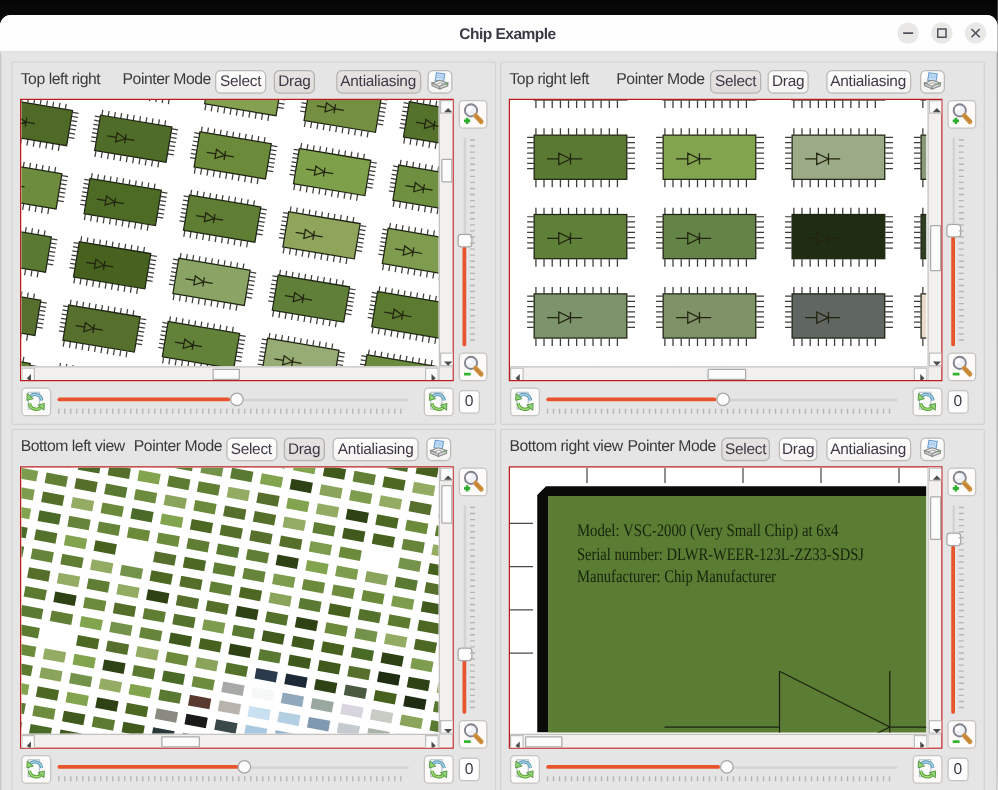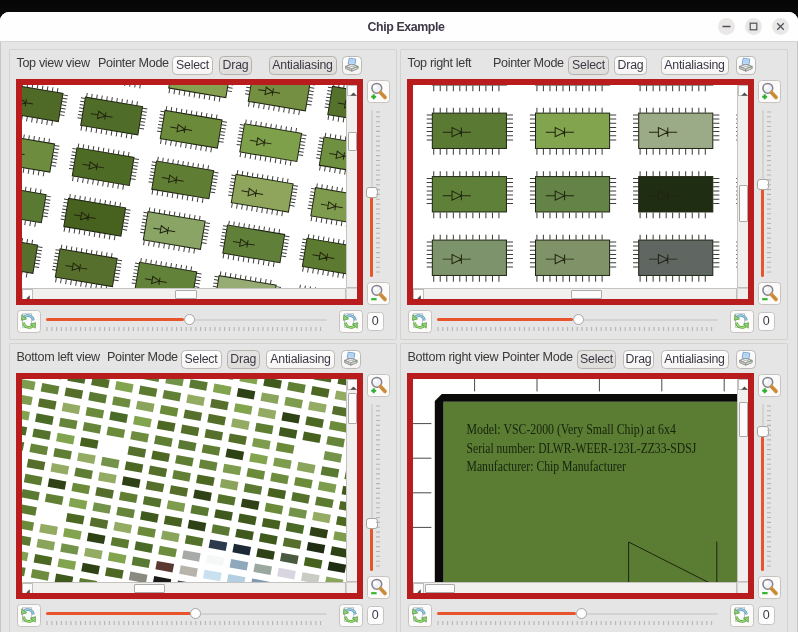--- a/index.html
+++ b/index.html
@@ -7,21 +7,21 @@
   box-shadow:inset 0 0 0 1px #c8c6c4}
 .tb{position:absolute;left:0;top:0;width:798px;height:30px;background:#fefefe;border-bottom:1px solid #d8d6d4}
 .title{position:absolute;left:14px;right:0;top:7.5px;text-align:center;font-size:12.4px;letter-spacing:-0.4px;font-weight:bold;color:#3d3846}
 .wbtn{position:absolute;top:5.5px;width:17px;height:17px;border-radius:50%;background:#e9e8e7}
 .quad{position:absolute;width:388px;height:291px;box-shadow:inset 0 0 0 1px #d5d3d0;border-radius:2px}
 .qlbl{position:absolute;top:7px;font-size:12.6px;letter-spacing:-0.35px;color:#3c3a38;white-space:nowrap}
 .btn{position:absolute;top:7px;height:18.5px;border:1px solid #bdbab6;border-radius:4.5px;
   background:linear-gradient(#fefefe,#f5f4f2);font-size:12.3px;letter-spacing:-0.2px;color:#3d3846;text-align:center;line-height:16.5px}
 .btn.on{background:linear-gradient(#e6e4e2,#dfddda);border-color:#b5b2ae}
 .btn.icn{height:19px;line-height:15px}
-.view{position:absolute;left:7px;top:30px;width:347px;height:226px;border:6px solid #b91c1c;background:#fff;overflow:hidden}
+.view{position:absolute;left:7px;top:30px;width:347px;height:226px;border:1px solid #b91c1c;background:#fff;overflow:hidden}
 .vsb{position:absolute;right:0;top:0;width:11px;height:213px;background:#f1f0ef;border-left:1px solid #c5c3c1}
 .hsb{position:absolute;left:0;bottom:0;height:11px;width:334px;background:#f1f0ef;border-top:1px solid #c5c3c1}
 .corner{position:absolute;right:0;bottom:0;width:11px;height:11px;background:#f0efee;border-left:1px solid #d5d3d1;border-top:1px solid #d5d3d1}
 .sbbtn{position:absolute;width:11px;height:11px;background:#fcfcfc;border:1px solid #c0beba}
 .thumb{position:absolute;background:#fcfcfc;border:1px solid #adabaa;border-radius:1px}
 .sqbtn{position:absolute;width:23px;height:23px;border:1px solid #c6c3c0;border-radius:3.5px;background:#fcfbfa;
   display:flex;align-items:center;justify-content:center}
 .sqbtn.rot{width:24px}
 .vhandle{position:absolute;left:356.5px;width:12px;height:10.5px;background:#fdfdfd;border:1px solid #a8a6a4;border-radius:3px}
 .hhandle{position:absolute;top:265px;width:11px;height:11px;background:#fdfdfd;border:1px solid #a8a6a4;border-radius:50%}
@@ -36,21 +36,21 @@
           <path d="M4.5 8.5h8" stroke="#50505a" stroke-width="1.3"></path>
         </svg></div>
       <div class="wbtn" style="left:744.5px"><svg width="17" height="17" viewBox="0 0 17 17">
           <rect x="5.2" y="5.2" width="6.6" height="6.6" fill="none" stroke="#50505a" stroke-width="1.2"></rect>
         </svg></div>
       <div class="wbtn" style="left:771.5px"><svg width="17" height="17" viewBox="0 0 17 17">
           <path d="M5.2 5.2l6.6 6.6M11.8 5.2l-6.6 6.6" stroke="#50505a" stroke-width="1.25"></path>
         </svg></div>
   </div>
   <div class="quad" style="left:9px;top:37px">
-      <div class="qlbl" style="left:7.5px">Top view view</div>
+      <div class="qlbl" style="left:7.5px">Top left right</div>
       <div class="qlbl" style="left:89px">Pointer Mode</div>
       <div class="btn" style="left:163px;width:41px">Select</div>
       <div class="btn on" style="left:210px;width:33px">Drag</div>
       <div class="btn on" style="left:259.5px;width:68px">Antialiasing</div>
       <div class="btn icn" style="left:332.5px;width:20px"><svg width="16" height="16" viewBox="0 0 16 16">
           <polygon points="5.2,1.2 11.8,2.2 10.8,8.2 4.2,7.2" fill="#c6e0f7" stroke="#6c9cd0" stroke-width="0.9"></polygon>
           <path d="M5.6 3.2l5 0.8M5.3 4.6l5 0.8" stroke="#9ec4e8" stroke-width="0.7"></path>
           <polygon points="1.6,9.4 7.8,7.2 14.2,9.4 7.8,11.8" fill="#ebebe9" stroke="#8a8a88" stroke-width="0.9"></polygon>
           <polygon points="1.6,9.4 1.6,11.6 7.8,14.2 7.8,11.8" fill="#c9c9c7" stroke="#8a8a88" stroke-width="0.9"></polygon>
           <polygon points="14.2,9.4 14.2,11.6 7.8,14.2 7.8,11.8" fill="#dadad8" stroke="#8a8a88" stroke-width="0.9"></polygon>

